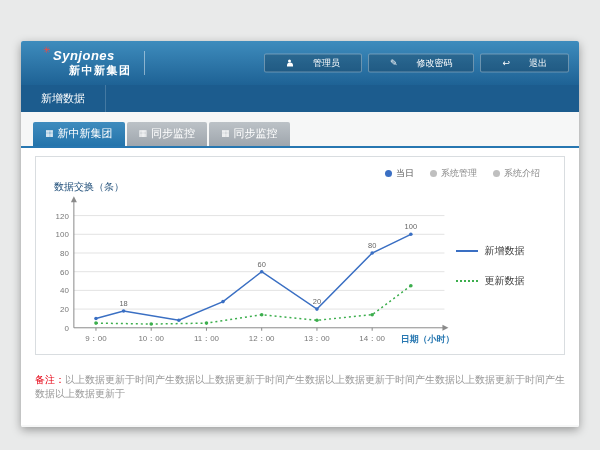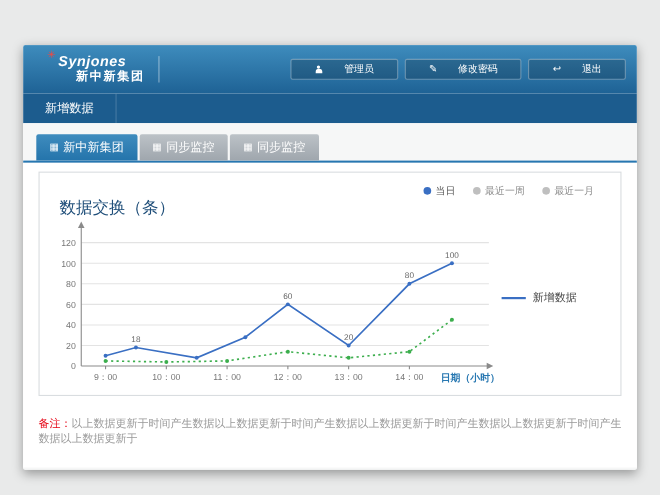--- a/index.html
+++ b/index.html
@@ -59,21 +59,21 @@
   
   .panel { background:#fff; border:1px solid #d9dde0; padding-bottom:2px; }
   .filters {
     display:flex; justify-content:flex-end; align-items:center;
     gap:16px; padding:10px 24px 0; font-size:9px; color:#8a8a8a;
   }
   .filter { display:flex; align-items:center; cursor:pointer; }
   .filter .dot { width:7px; height:7px; border-radius:50%; background:#bfbfbf; display:inline-block; margin-right:4px; }
   .filter.active { color:#555; }
   .filter.active .dot { background:var(--line-new,#3a6fc3); }
-  .y-label { font-size:15px; color:#1f4e79; margin:0 0 0 18px; }
+  .y-label { font-size:10px; color:#1f4e79; margin:0 0 0 18px; }
   .chart-row { display:flex; align-items:center; padding:0 4px; }
   .chart-legend { width:104px; font-size:10px; color:#444; display:flex; flex-direction:column; gap:16px; margin-top:-14px; }
   .legend-item { display:flex; align-items:center; cursor:pointer; }
   .legend-line { display:inline-block; width:22px; height:0; border-top:2px solid #888; margin-right:6px; }
   .legend-line.dotted { border-top-style:dotted; }
   svg text { font-family:"Liberation Sans","DejaVu Sans",sans-serif; }
   
   .note { text-align:left; font-size:10px; margin-top:18px; }
   .note-prefix { color:var(--note-red,#e60012); }
   .note-text { color:#999; }
@@ -130,25 +130,25 @@
 
       <div class="main">
         <div class="panel">
           <div class="filters">
             <div class="filter active">
               <span class="dot"></span>
               <span>当日</span>
             </div>
             <div class="filter">
               <span class="dot"></span>
-              <span>最近一周</span>
+              <span>系统管理</span>
             </div>
             <div class="filter">
               <span class="dot"></span>
-              <span>最近一月</span>
+              <span>系统介绍</span>
             </div>
           </div>
           <div class="y-label">数据交换（条）</div>
           <div class="chart-row">
             <svg id="chart-svg" width="418" height="158" viewBox="0 0 418 158">
                 <line x1="34" y1="134" x2="406" y2="134" stroke="#8a8a8a" stroke-width="1"></line>
                 <text x="29" y="137" text-anchor="end" font-size="8" fill="#777">0</text>
                 <line x1="34" y1="115.23076923076923" x2="406" y2="115.23076923076923" stroke="#e3e3e3" stroke-width="1"></line>
                 <text x="29" y="118.23076923076923" text-anchor="end" font-size="8" fill="#777">20</text>
                 <line x1="34" y1="96.46153846153845" x2="406" y2="96.46153846153845" stroke="#e3e3e3" stroke-width="1"></line>
@@ -198,20 +198,24 @@
                 <circle cx="222.5454545454546" cy="120.86153846153846" r="1.8" fill="#3cae4d"></circle>
                 <circle cx="278" cy="126.49230769230769" r="1.8" fill="#3cae4d"></circle>
                 <circle cx="333.4545454545455" cy="120.86153846153846" r="1.8" fill="#3cae4d"></circle>
                 <circle cx="372.27272727272725" cy="91.76923076923077" r="1.8" fill="#3cae4d"></circle>
               </svg>
             <div class="chart-legend">
               <div class="legend-item">
                 <span class="legend-line solid" id="legend-line-0" style="border-top-color: rgb(58, 111, 195);"></span>
                 <span>新增数据</span>
               </div>
+              <div class="legend-item">
+                <span class="legend-line dotted" id="legend-line-1" style="border-top-color: rgb(60, 174, 77);"></span>
+                <span>更新数据</span>
+              </div>
             </div>
           </div>
         </div>
 
         <div class="note">
           <span class="note-prefix">备注：</span><span class="note-text">以上数据更新于时间产生数据以上数据更新于时间产生数据以上数据更新于时间产生数据以上数据更新于时间产生数据以上数据更新于</span>
         </div>
       </div>
     </div>
 

